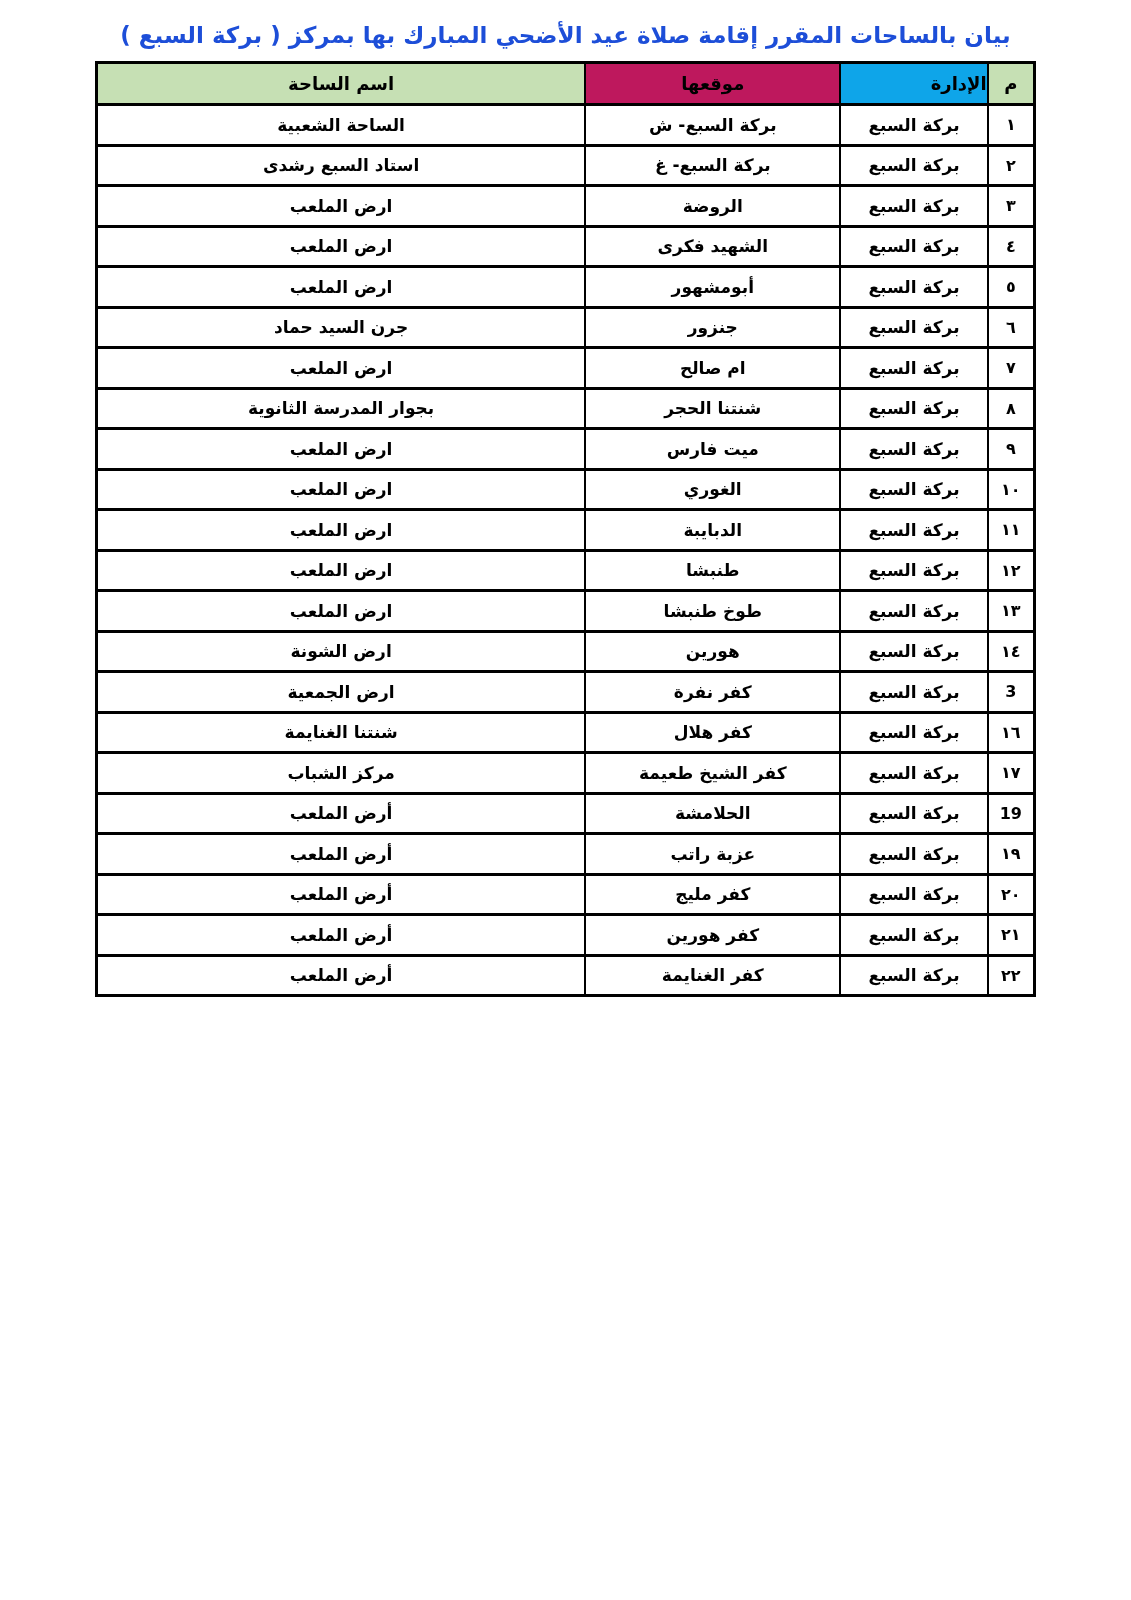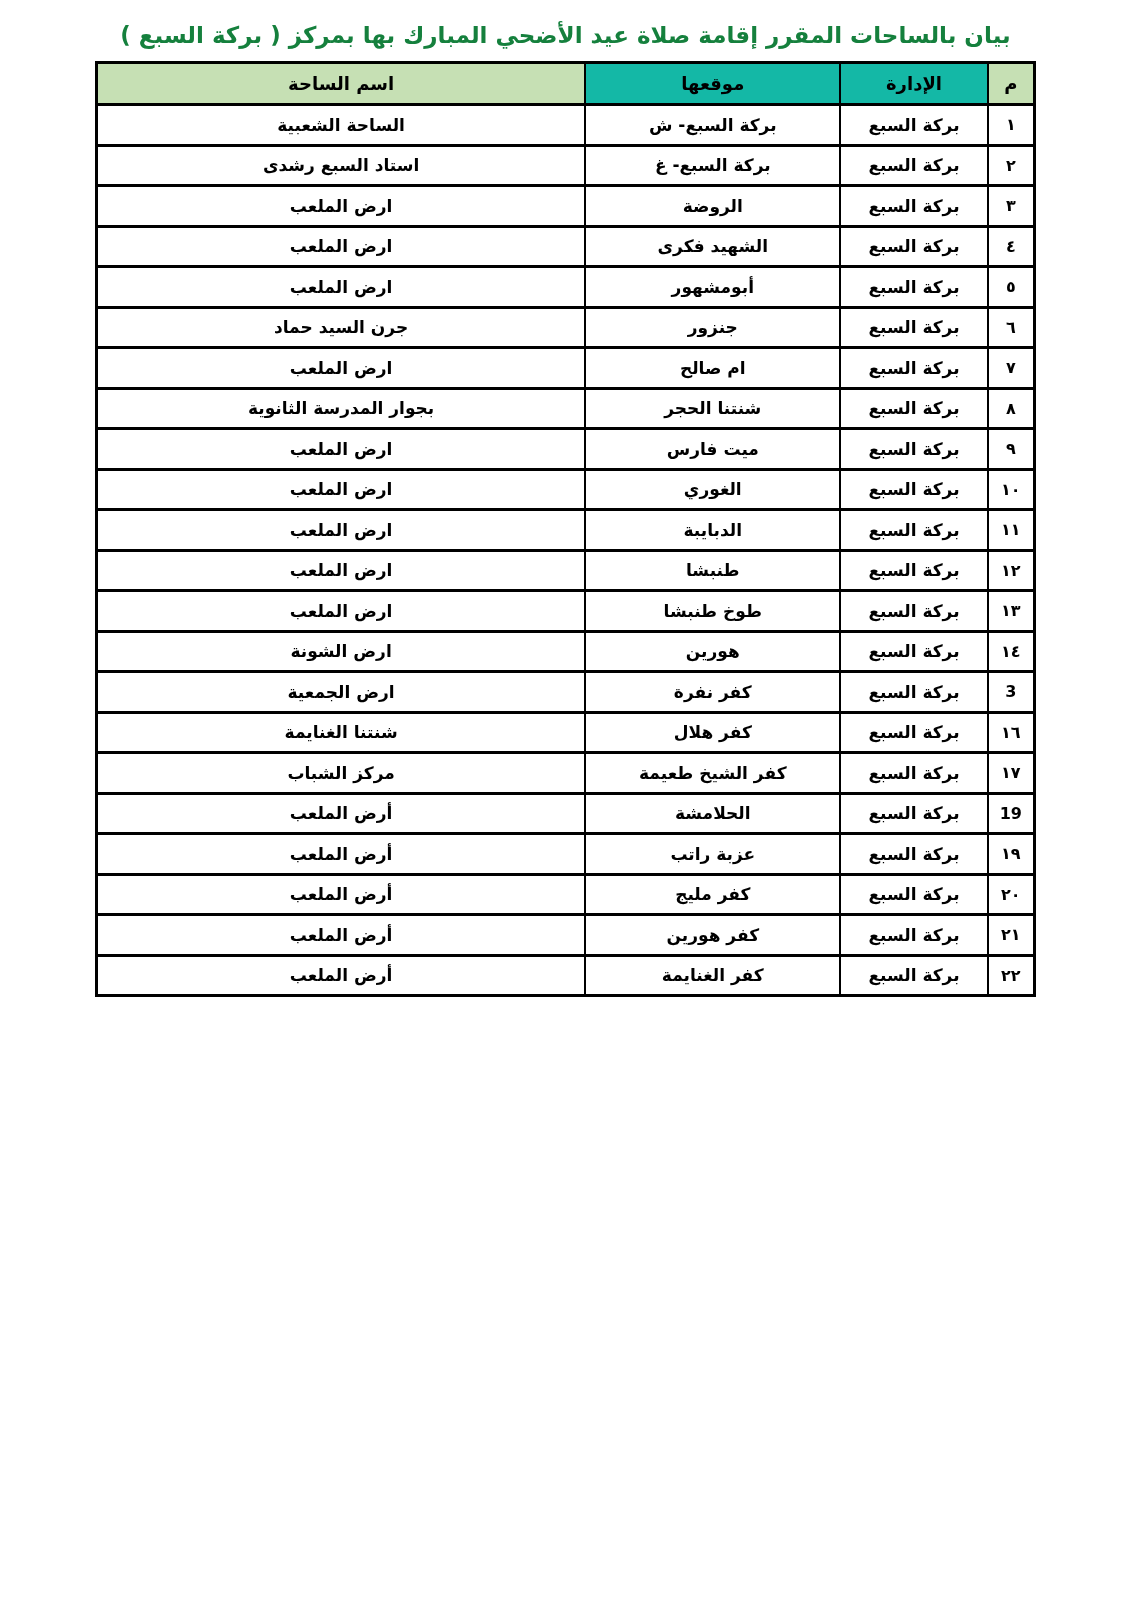--- a/index.html
+++ b/index.html
@@ -15,21 +15,21 @@
   .page {
     width: 1131px;
     height: 1600px;
     background: #ffffff;
     padding-top: 22px;
   }
   .title {
     text-align: center;
     font-size: 23px;
     font-weight: bold;
-    color: #15803d;
+    color: #1d4ed8;
     letter-spacing: 0px;
     margin-bottom: 13px;
     font-family: "DejaVu Sans", "Liberation Sans", sans-serif;
   }
   table.squares {
     border-collapse: collapse;
     table-layout: fixed;
     width: 941px;
     margin-right: 95px; 
     margin-left: 95px;
@@ -68,22 +68,22 @@
   <table class="squares">
     <colgroup>
       <col class="c-num">
       <col class="c-admin">
       <col class="c-loc">
       <col class="c-name">
     </colgroup>
     <thead>
       <tr class="header-row">
         <th style="background: rgb(198, 224, 180);">م</th>
-        <th style="background: #14b8a6;">الإدارة</th>
-        <th style="background: #14b8a6; text-align: center;">موقعها</th>
+        <th style="background: #0ea5e9; text-align: right;">الإدارة</th>
+        <th style="background: #be185d; text-align: center;">موقعها</th>
         <th style="background: rgb(198, 224, 180);">اسم الساحة</th>
       </tr>
     </thead>
     <tbody id="table-body">
 
     <tr>
           <td class="cell-num">١</td>
           <td class="cell-admin">بركة السبع</td>
           <td class="cell-loc">بركة السبع- ش</td>
           <td class="cell-name">الساحة الشعبية</td>

